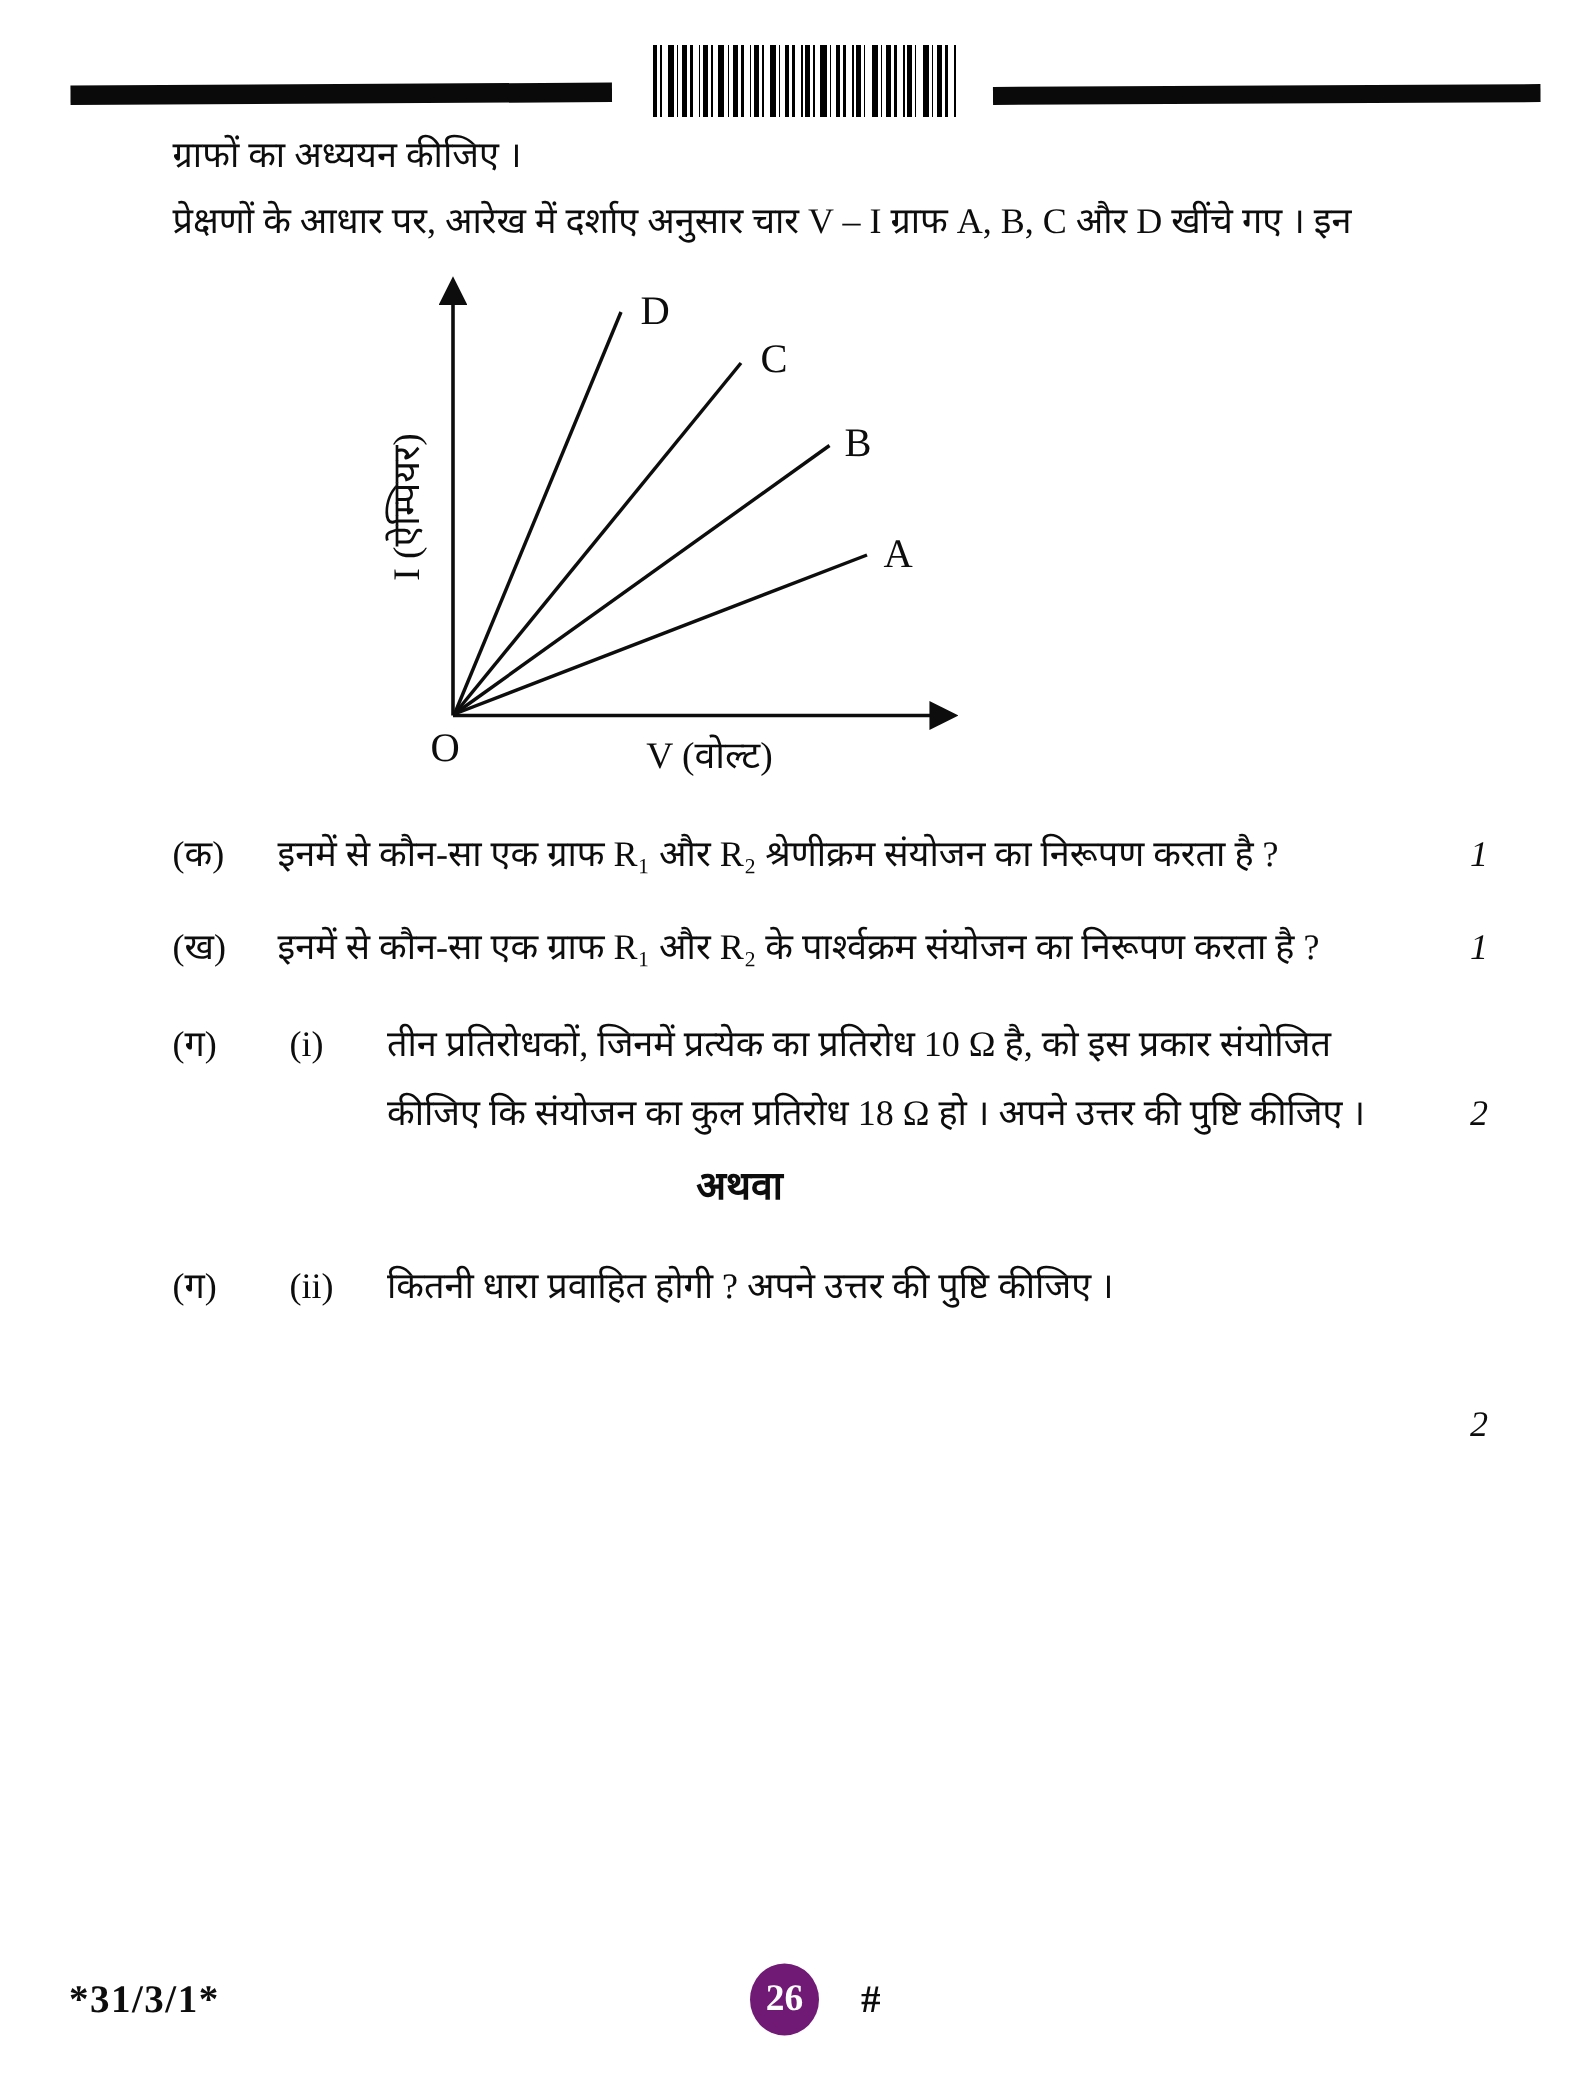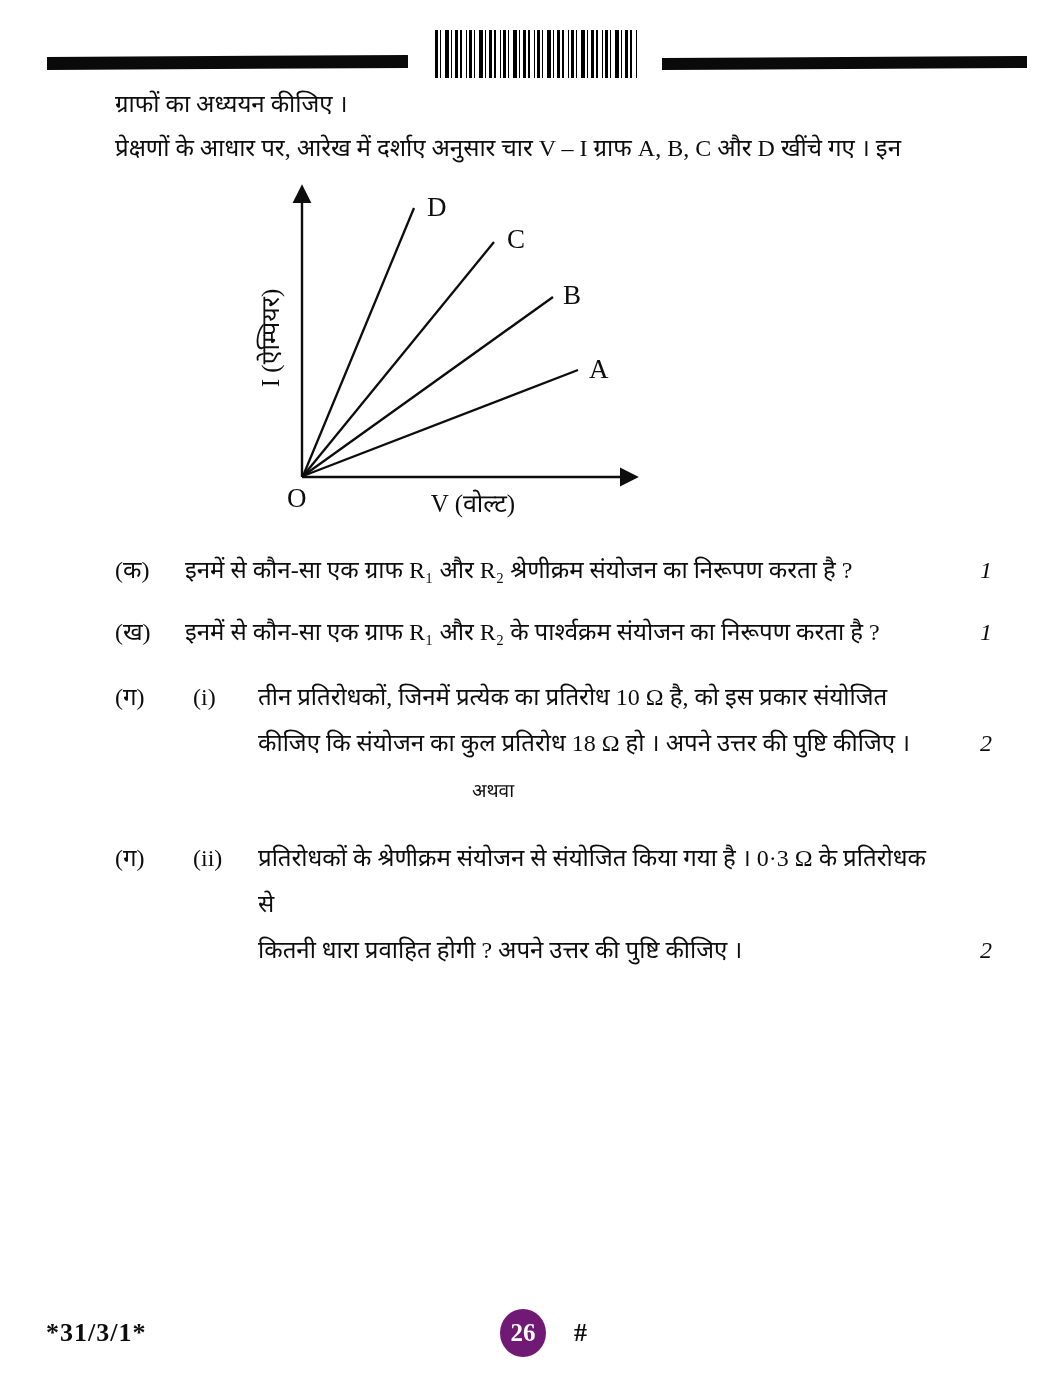--- a/index.html
+++ b/index.html
@@ -42,21 +42,21 @@
   .q-row{position:absolute;left:0;width:1046px;font-size:24px;line-height:46px;}
   .q-label{position:absolute;left:115px;top:0;}
   .q-sub{position:absolute;left:193px;top:0;}
   .q-text{position:absolute;left:185px;top:0;width:770px;}
   .q-text.indent2{left:258px;width:690px;}
   .q-marks{position:absolute;right:54px;font-style:italic;font-size:24px;line-height:46px;}
   .q-marks.on-line-2{top:46px;}
   .q-marks.on-line-3{top:92px;}
   .or-sep{
     position:absolute;left:0;top:775px;width:986px;
-    text-align:center;font-size:19px;font-weight:normal;line-height:32px;
+    text-align:center;font-size:26px;font-weight:bold;line-height:32px;
   }
   
   .footer-code{position:absolute;left:46px;top:1318px;font-size:26px;font-weight:bold;letter-spacing:1px;text-align:right;}
   .page-badge{
     position:absolute;left:500px;top:1309px;width:46px;height:48px;
     background:#701a75;border-radius:50%;
     display:flex;align-items:center;justify-content:center;
     color:#fff;font-size:25px;font-weight:bold;
   }
   .footer-hash{position:absolute;left:574px;top:1318px;font-size:26px;font-weight:bold;}
@@ -121,21 +121,20 @@
     </div>
     <span class="q-marks on-line-2">2</span>
   </div>
 
   <div class="or-sep">अथवा</div>
 
   <div class="q-row" style="top:835px;">
     <span class="q-label">(ग)</span>
     <span class="q-sub">(ii)</span>
     <div class="q-text indent2">
-      <div>प्रतिरोधकों के श्रेणीक्रम संयोजन से संयोजित किया गया है ।  0·3 Ω के प्रतिरोधक से</div>
       <div>कितनी धारा प्रवाहित होगी ? अपने उत्तर की पुष्टि कीजिए ।</div>
     </div>
     <span class="q-marks on-line-3">2</span>
   </div>
 
   <div class="footer-code">*31/3/1*</div>
   <div class="page-badge">
     <span>26</span>
   </div>
   <div class="footer-hash">#</div>

